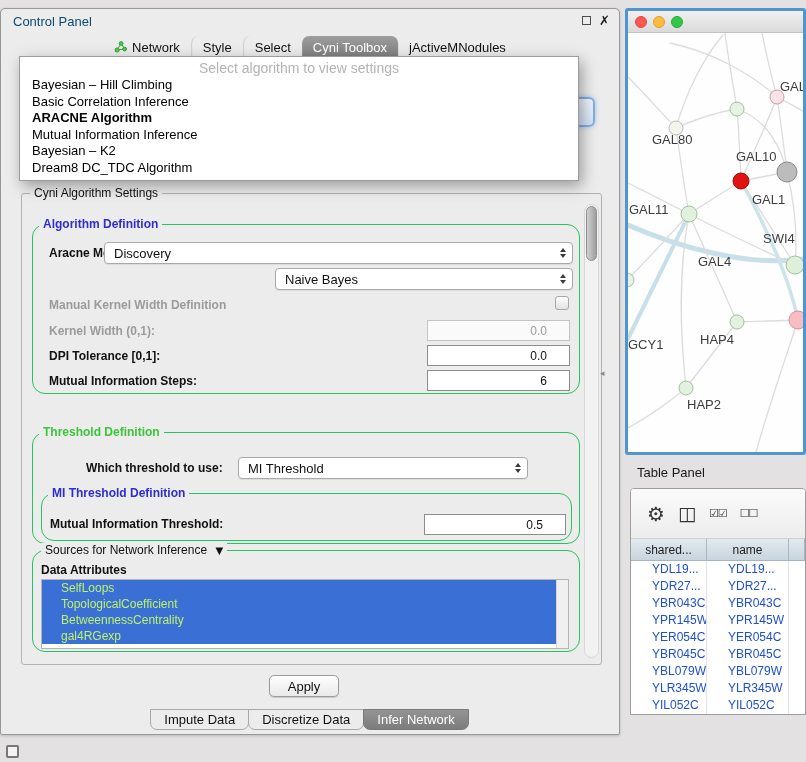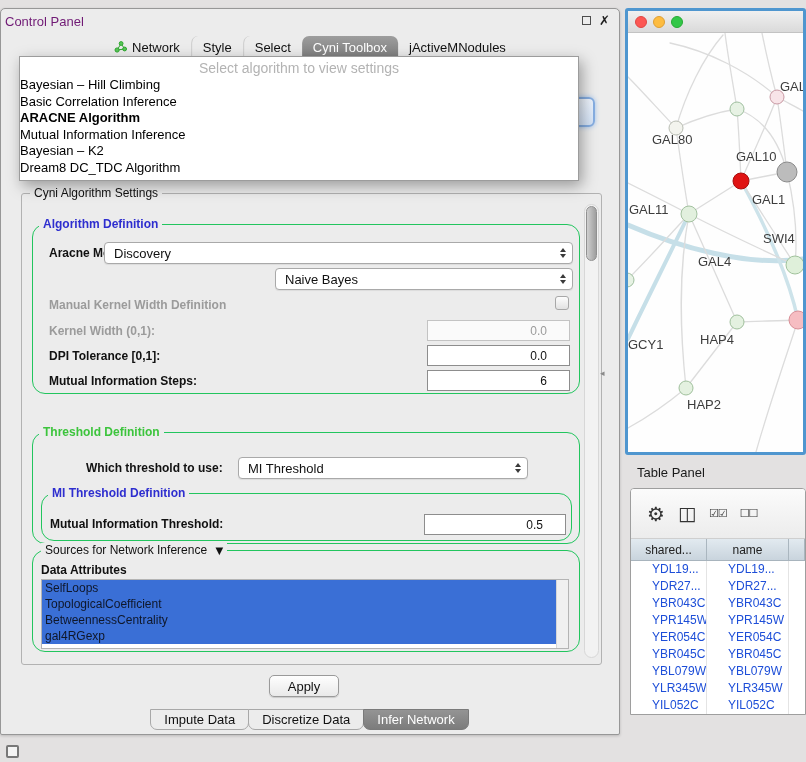--- a/index.html
+++ b/index.html
@@ -5,21 +5,21 @@
   * { box-sizing:border-box; margin:0; padding:0; }
   html,body { width:806px; height:762px; }
   body { font-family:"Liberation Sans","DejaVu Sans",sans-serif; font-size:13px; color:#111;
          background:#e3e1e1; position:relative; overflow:hidden; }
 
   
   .control-panel { position:absolute; left:0; top:8px; width:620px; height:727px;
     background:#ececec; border:1px solid #979797; border-radius:5px 5px 2px 2px;
     box-shadow:0 1px 3px rgba(0,0,0,.18); }
   .cp-titlebar { position:absolute; top:0; left:0; right:0; height:24px; }
-  .cp-title { position:absolute; left:4px; top:5px; font-size:13px; color:#701a75; }
+  .cp-title { position:absolute; left:12px; top:5px; font-size:13px; color:#0c4a6e; }
   .cp-window-icons { position:absolute; right:9px; top:6px; display:flex; gap:8px; align-items:center; }
   .float-icon { width:9px; height:9px; border:1.5px solid #4d4d4d; display:inline-block; background:transparent; }
   .close-icon { font-size:13px; font-weight:bold; color:#1d1d1d; line-height:11px; }
 
   
   .tab-bar { position:absolute; top:26px; left:50%; transform:translateX(-50%);
     display:flex; align-items:flex-end; height:24px; border-bottom:1px solid #bdbdbd; }
   .tab { height:22px; padding:0 11px; display:flex; align-items:center; gap:5px;
     font-size:13px; color:#111; border-radius:7px 7px 0 0; white-space:nowrap; }
   .tab + .tab { border-left:1px solid #c6c6c6; }
@@ -28,21 +28,21 @@
 
   
   .combo-fragment { position:absolute; left:566px; top:88px; width:28px; height:30px;
     border-radius:6px; border:2px solid #86aee2; box-shadow:0 0 5px #9dc1ef;
     background:linear-gradient(#eef4fd,#d4e3f7); z-index:10; }
 
   
   .algo-popup { position:absolute; left:18px; top:47px; width:560px; background:#fff;
     border:1px solid #9c9c9c; box-shadow:3px 5px 14px rgba(0,0,0,.35); z-index:50; padding:3px 0 4px; }
   .popup-placeholder { text-align:center; color:#b3b3b3; font-size:14px; height:17px; line-height:17px; }
-  .popup-item { height:16.5px; line-height:16.5px; padding-left:0; font-size:13px; color:#000; }
+  .popup-item { height:16.5px; line-height:16.5px; padding-left:12px; font-size:13px; color:#000; }
   .popup-item.bold { font-weight:bold; }
 
   
   .settings-group { position:absolute; left:20px; top:184px; width:581px; height:472px;
     border:1px solid #b2b2b2; border-radius:3px; }
   .group-title { position:absolute; top:-8px; left:8px; background:#ececec; padding:0 4px;
     font-size:12px; color:#111; white-space:nowrap; }
   .group-title.blue  { color:var(--title_blue,#2e2ecf); font-weight:bold; left:6px; }
   .group-title.green { color:var(--title_green,#3cc43c); font-weight:bold; left:6px; }
   .inner-group { position:absolute; border:1px solid #22c55e; border-radius:13px;text-decoration:underline; }
@@ -62,22 +62,22 @@
     font-family:inherit; font-size:12px; text-align:right; padding:0 22px; color:#111; }
   .tfield[disabled] { border-color:#c3c3c3; color:#9b9b9b; background:#fafafa; }
   .checkbox { position:absolute; width:14px; height:14px; border:1px solid #a8a8a8; border-radius:3px;
     background:linear-gradient(#fdfdfd,#e2e2e2); }
 
   .hub-row { position:absolute; left:18px; top:206px; font-size:12.5px; font-weight:bold; color:#111; }
   .tri { font-size:10px; color:#111; margin-left:9px; font-family:"DejaVu Sans",sans-serif; }
 
   .attr-list { position:absolute; left:8px; top:28px; width:528px; height:70px; background:#fff;
     border:1px solid #b4b4b4; overflow:hidden; }
-  .attr-item { height:16px; line-height:16px; padding-left:3px; font-size:12px;
-    background:var(--selection,#3a6fd6); color:#0f172a; margin-right:8px; white-space:nowrap; }
+  .attr-item { height:16px; line-height:16px; padding-left:19px; font-size:12px;
+    background:var(--selection,#3a6fd6); color:#bef264; margin-right:8px; white-space:nowrap; }
   .attr-scroll { position:absolute; right:0; top:0; bottom:0; width:12px; background:#f0f0f0; border-left:1px solid #d6d6d6; }
 
   .v-scrollbar { position:absolute; top:10px; right:2px; bottom:6px; width:15px;
     background:#f2f2f2; border:1px solid #d7d7d7; border-radius:8px; }
   .v-scrollbar .thumb { position:absolute; top:1px; left:1px; width:11px; height:55px; border-radius:6px;
     background:linear-gradient(90deg,#d0d0d0,#9e9e9e); border:1px solid #909090; }
 
   .apply-btn { position:absolute; left:268px; top:666px; width:70px; height:22px;
     border:1px solid #9a9a9a; border-radius:5px; background:linear-gradient(#fefefe,#e9e9e9);
     font-family:inherit; font-size:13px; color:#111; box-shadow:0 1px 1px rgba(0,0,0,.15); }

